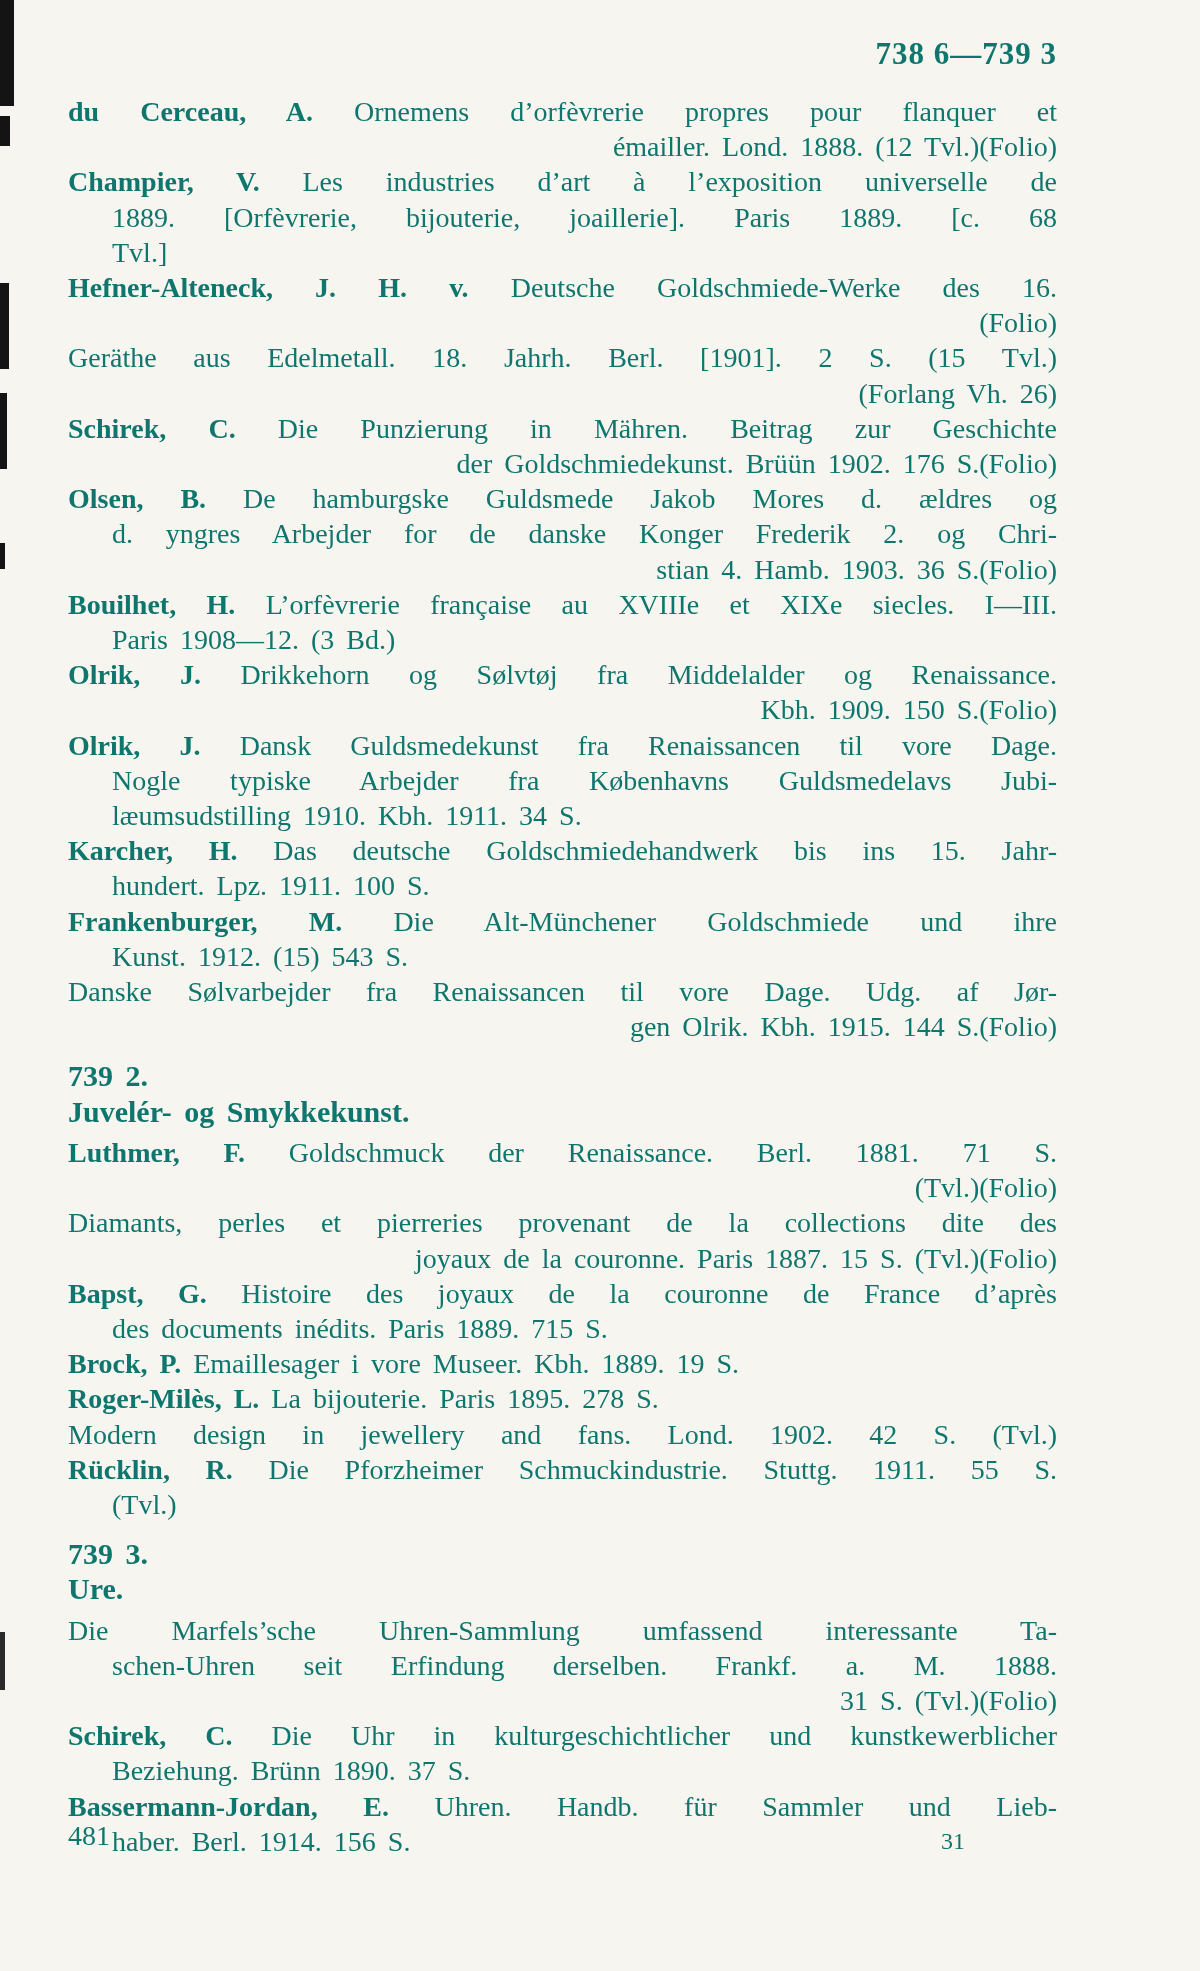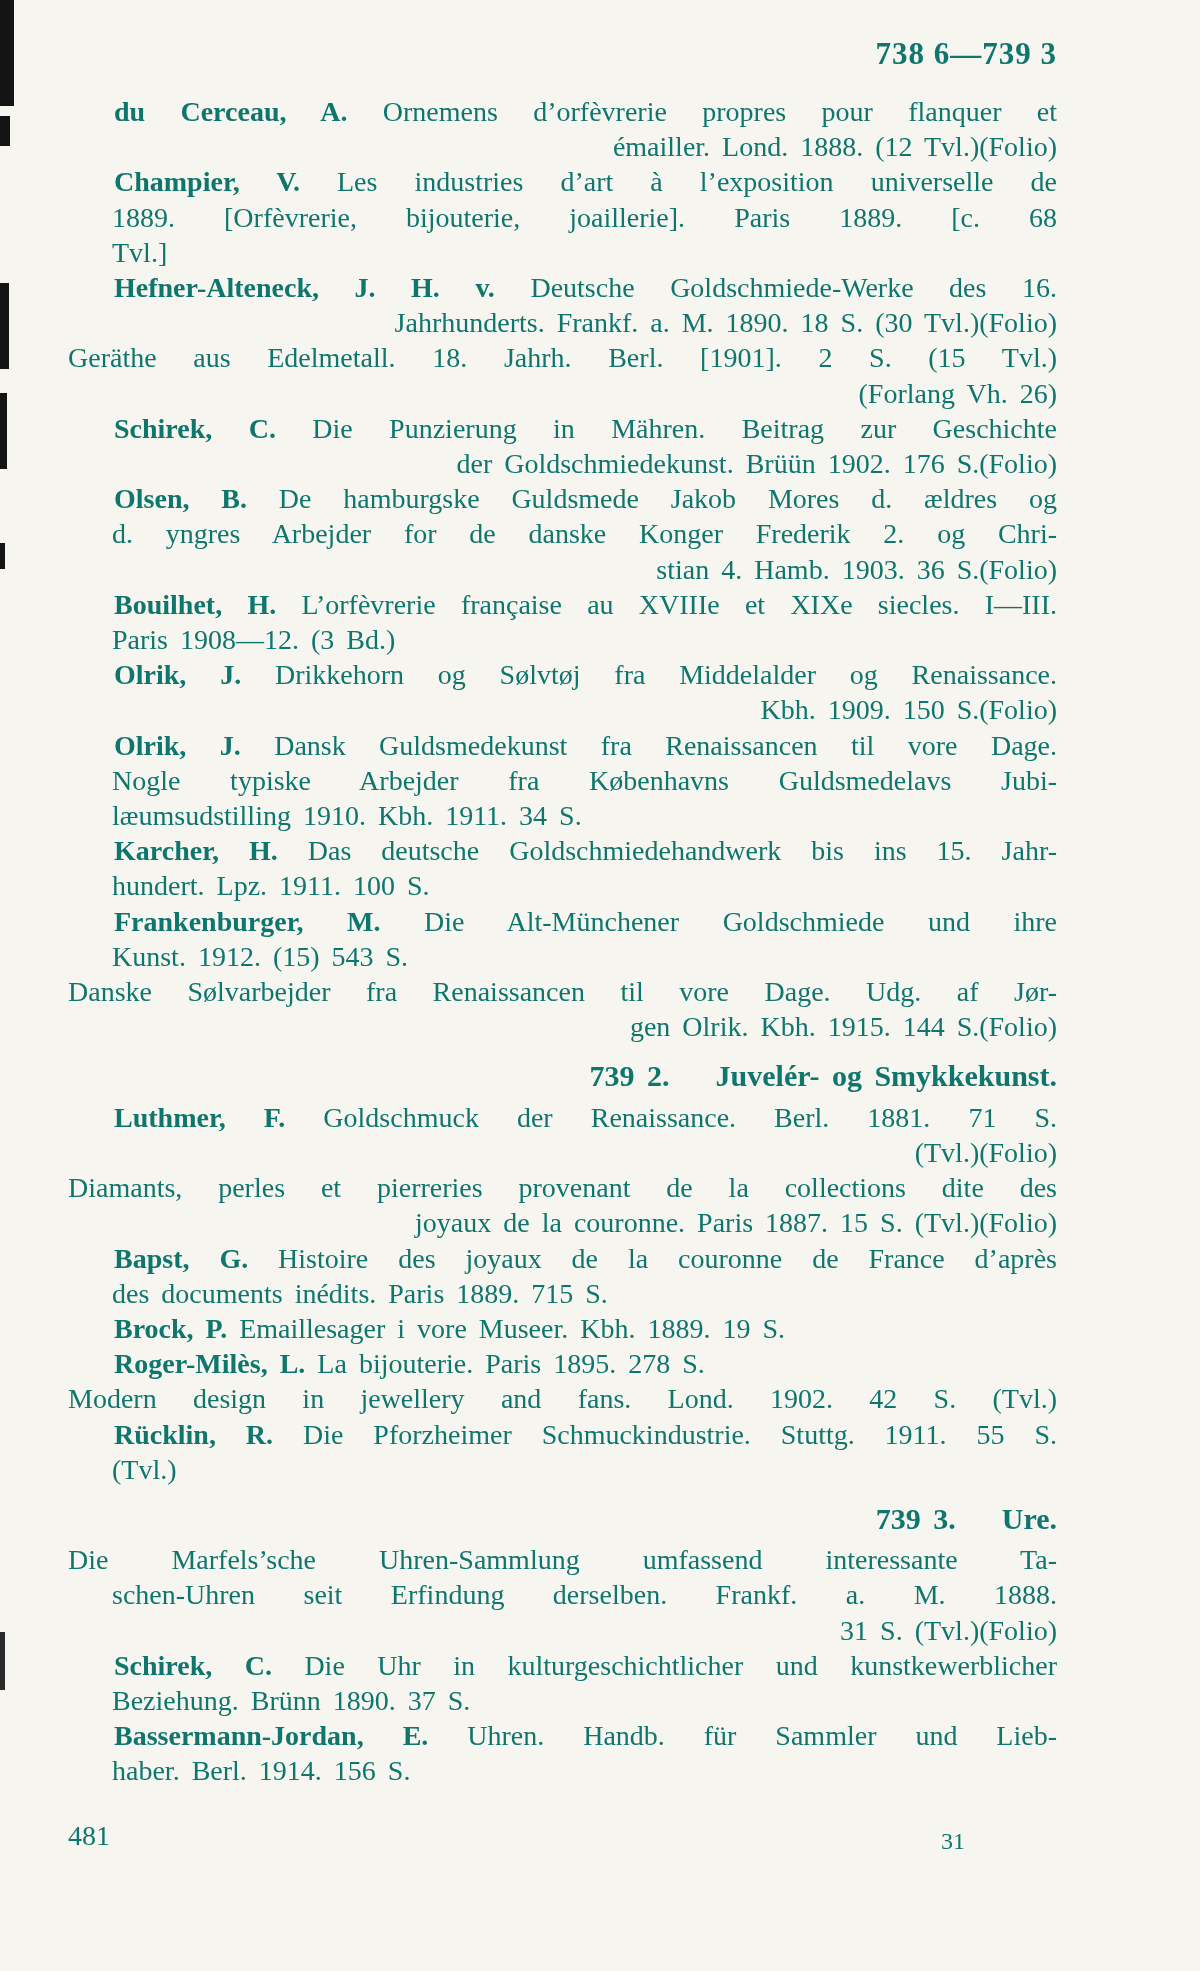--- a/index.html
+++ b/index.html
@@ -21,27 +21,27 @@
     line-height:36px;
     letter-spacing:1px;
   }
   #entries{margin-top:22px;}
   .line{
     font-size:28px;
     line-height:35.2px;
     min-height:35.2px;
     word-spacing:5px;
   }
-  .line .bold{font-weight:bold;margin-left:46px;}
+  .line .bold{font-weight:bold;}
   .indent{padding-left:44px;}
   .justify{text-align:justify;text-align-last:justify;}
   .has-right{display:flex;justify-content:flex-end;}
   .has-right .left{flex:0 1 auto;}
   .has-right .right{flex:0 0 auto;}
-  .section{margin-top:14px;margin-bottom:6px;font-size:30px;}
+  .section{margin-top:14px;margin-bottom:6px;font-size:30px;flex-direction:column;}
   .footer{position:absolute;top:1820px;left:68px;right:143px;height:46px;}
   .page-number{display:block;text-align:left;font-size:28px;}
   .signature{position:absolute;right:92px;top:8px;font-size:24px;}
   .mark{position:absolute;left:0;background:#141414;}
   .mark-1{top:0;width:14px;height:106px;}
   .mark-2{top:116px;width:10px;height:30px;}
   .mark-3{top:283px;width:9px;height:86px;}
   .mark-4{top:393px;width:7px;height:76px;}
   .mark-5{top:543px;width:5px;height:26px;}
   .mark-6{top:1632px;width:5px;height:58px;background:#2a2a2a;}
@@ -64,21 +64,20 @@
         <div class="line justify"><span class="bold">du Cerceau, A.</span><span> Ornemens d’orfèvrerie propres pour flanquer et</span></div>
         <div class="line indent has-right">
           <span class="left"><span>émailler. Lond. 1888. (12 Tvl.)</span></span>
           <span class="right">(Folio)</span>
         </div>
         <div class="line justify"><span class="bold">Champier, V.</span><span> Les industries d’art à l’exposition universelle de</span></div>
         <div class="line indent justify"><span>1889. [Orfèvrerie, bijouterie, joaillerie]. Paris 1889. [c. 68</span></div>
         <div class="line indent"><span>Tvl.]</span></div>
         <div class="line justify"><span class="bold">Hefner-Alteneck, J. H. v.</span><span> Deutsche Goldschmiede-Werke des 16.</span></div>
         <div class="line indent has-right">
-          <span class="left"><span>Jahrhunderts. Frankf. a. M. 1890. 18 S. (30 Tvl.)</span></span>
           <span class="right">(Folio)</span>
         </div>
         <div class="line justify"><span>Geräthe aus Edelmetall. 18. Jahrh. Berl. [1901]. 2 S. (15 Tvl.)</span></div>
         <div class="line has-right">
           <span class="left"></span>
           <span class="right">(Forlang Vh. 26)</span>
         </div>
         <div class="line justify"><span class="bold">Schirek, C.</span><span> Die Punzierung in Mähren. Beitrag zur Geschichte</span></div>
         <div class="line indent has-right">
           <span class="left"><span>der Goldschmiedekunst. Brüün 1902. 176 S.</span></span>

